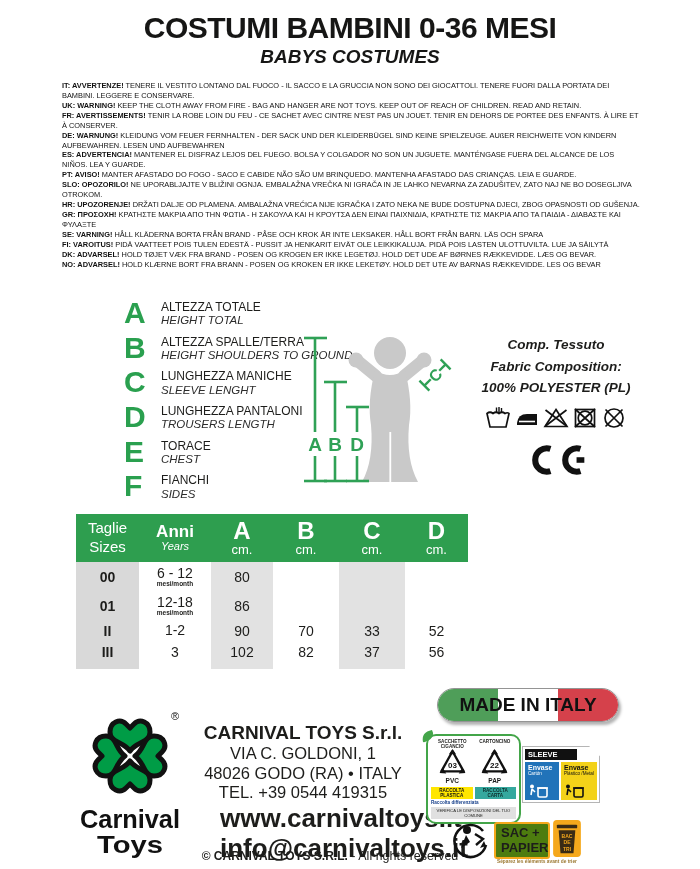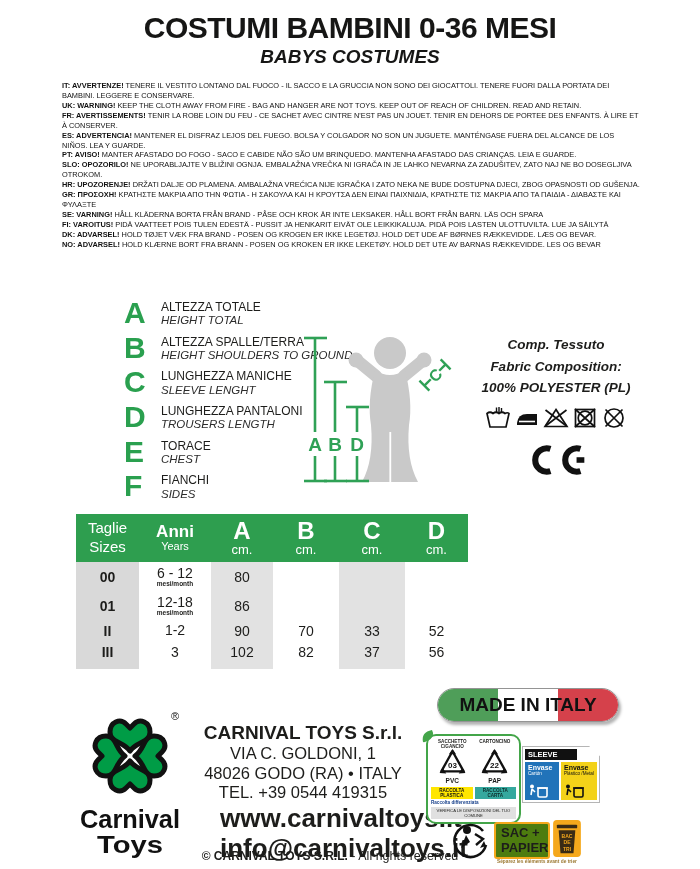--- a/index.html
+++ b/index.html
@@ -34,21 +34,21 @@
   .care-row { display:flex; justify-content:center; gap:3px; margin-top:6px; }
   .ce-svg { display:block; margin:14px auto 0; }
 
   
   .size-table { position:absolute; top:514px; left:76px; width:392px;
                 border-collapse:collapse; table-layout:fixed; }
   .size-table th, .size-table td { text-align:center; vertical-align:middle; padding:0; }
   .size-table thead tr { background:#2E9E4F; color:#fff; height:48px; }
   .h-two { font-size:15px; line-height:1.25; font-weight:normal; }
   .h-anni-top { font-size:17px; font-weight:bold; line-height:1; }
-  .h-anni-bot { font-size:11px; font-weight:normal; line-height:1.1; }
+  .h-anni-bot { font-size:11px; font-weight:normal; line-height:1.1;font-style:italic; }
   .m-letter { font-size:24px; font-weight:bold; line-height:1; }
   .m-unit { font-size:13px; font-weight:normal; line-height:1.1; }
   .size-table tbody td { font-size:14px; }
   .size-table tbody tr:nth-child(1){ height:29px; }
   .size-table tbody tr:nth-child(2){ height:29px; }
   .size-table tbody tr:nth-child(3){ height:21px; }
   .size-table tbody tr:nth-child(4){ height:22px; }
   .size-table tr td:nth-child(1){ background:#d9d9d9; font-weight:bold; }
   .size-table tr td:nth-child(3), .size-table tr td:nth-child(5){ background:#e2e2e2; }
   .size-table .pad-row { height:6px; }
@@ -123,20 +123,21 @@
   <div class="subtitle">BABYS COSTUMES</div>
 
   <div class="warnings">
 
       <p class="warn"><b>IT: AVVERTENZE!</b> <span>TENERE IL VESTITO LONTANO DAL FUOCO - IL SACCO E LA GRUCCIA NON SONO DEI GIOCATTOLI. TENERE FUORI DALLA PORTATA DEI BAMBINI. LEGGERE E CONSERVARE.</span></p>
 
       <p class="warn"><b>UK: WARNING!</b> <span>KEEP THE CLOTH AWAY FROM FIRE - BAG AND HANGER ARE NOT TOYS. KEEP OUT OF REACH OF CHILDREN. READ AND RETAIN.</span></p>
 
       <p class="warn"><b>FR: AVERTISSEMENTS!</b> <span>TENIR LA ROBE LOIN DU FEU - CE SACHET AVEC CINTRE N'EST PAS UN JOUET. TENIR EN DEHORS DE PORTEE DES ENFANTS. À LIRE ET À CONSERVER.</span></p>
 
+      <p class="warn"><b>DE: WARNUNG!</b> <span>KLEIDUNG VOM FEUER FERNHALTEN - DER SACK UND DER KLEIDERBÜGEL SIND KEINE SPIELZEUGE. AUßER REICHWEITE VON KINDERN AUFBEWAHREN. LESEN UND AUFBEWAHREN</span></p>
 
       <p class="warn"><b>ES: ADVERTENCIA!</b> <span>MANTENER EL DISFRAZ LEJOS DEL FUEGO. BOLSA Y COLGADOR NO SON UN JUGUETE. MANTÉNGASE FUERA DEL ALCANCE DE LOS NIÑOS. LEA Y GUARDE.</span></p>
 
       <p class="warn"><b>PT: AVISO!</b> <span>MANTER AFASTADO DO FOGO - SACO E CABIDE NÃO SÃO UM BRINQUEDO. MANTENHA AFASTADO DAS CRIANÇAS. LEIA E GUARDE.</span></p>
 
       <p class="warn"><b>SLO: OPOZORILO!</b> <span>NE UPORABLJAJTE V BLIŽINI OGNJA. EMBALAŽNA VREČKA NI IGRAČA IN JE LAHKO NEVARNA ZA ZADUŠITEV, ZATO NAJ NE BO DOSEGLJIVA OTROKOM.</span></p>
 
       <p class="warn"><b>HR: UPOZORENJE!</b> <span>DRŽATI DALJE OD PLAMENA. AMBALAŽNA VREĆICA NIJE IGRAČKA I ZATO NEKA NE BUDE DOSTUPNA DJECI, ZBOG OPASNOSTI OD GUŠENJA.</span></p>
 
       <p class="warn"><b>GR: ΠΡΟΣΟΧΗ!</b> <span>ΚΡΑΤΗΣΤΕ ΜΑΚΡΙΑ ΑΠΟ ΤΗΝ ΦΩΤΙΑ - Η ΣΑΚΟΥΛΑ ΚΑΙ Η ΚΡΟΥΤΣΑ ΔΕΝ ΕΙΝΑΙ ΠΑΙΧΝΙΔΙΑ, ΚΡΑΤΗΣΤΕ ΤΙΣ ΜΑΚΡΙΑ ΑΠΟ ΤΑ ΠΑΙΔΙΑ - ΔΙΑΒΑΣΤΕ ΚΑΙ ΦΥΛΑΞΤΕ</span></p>

